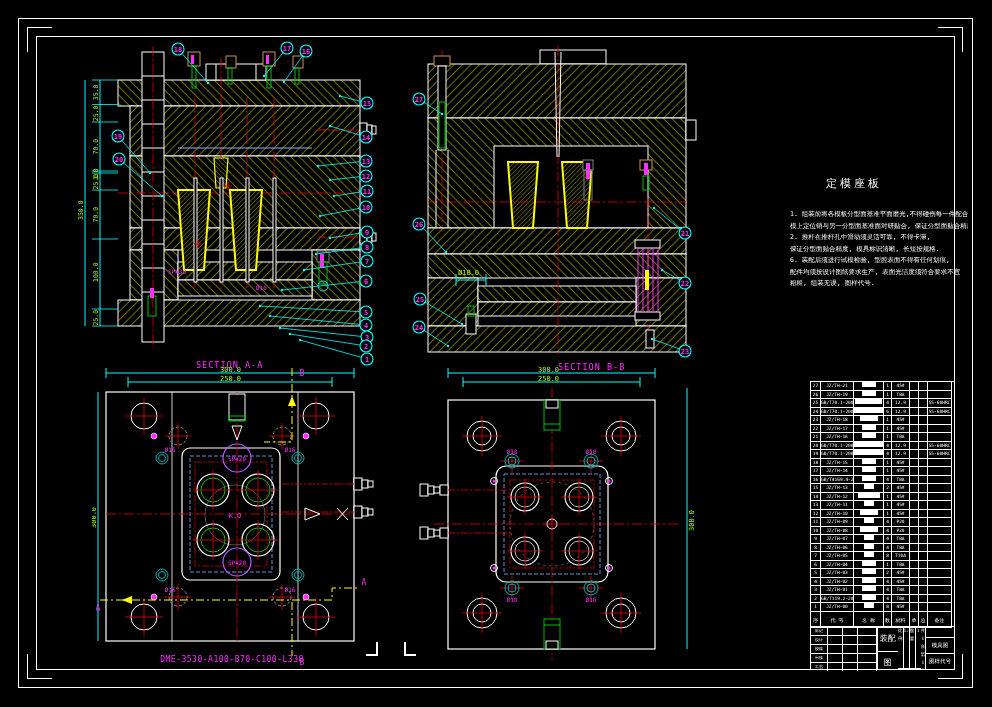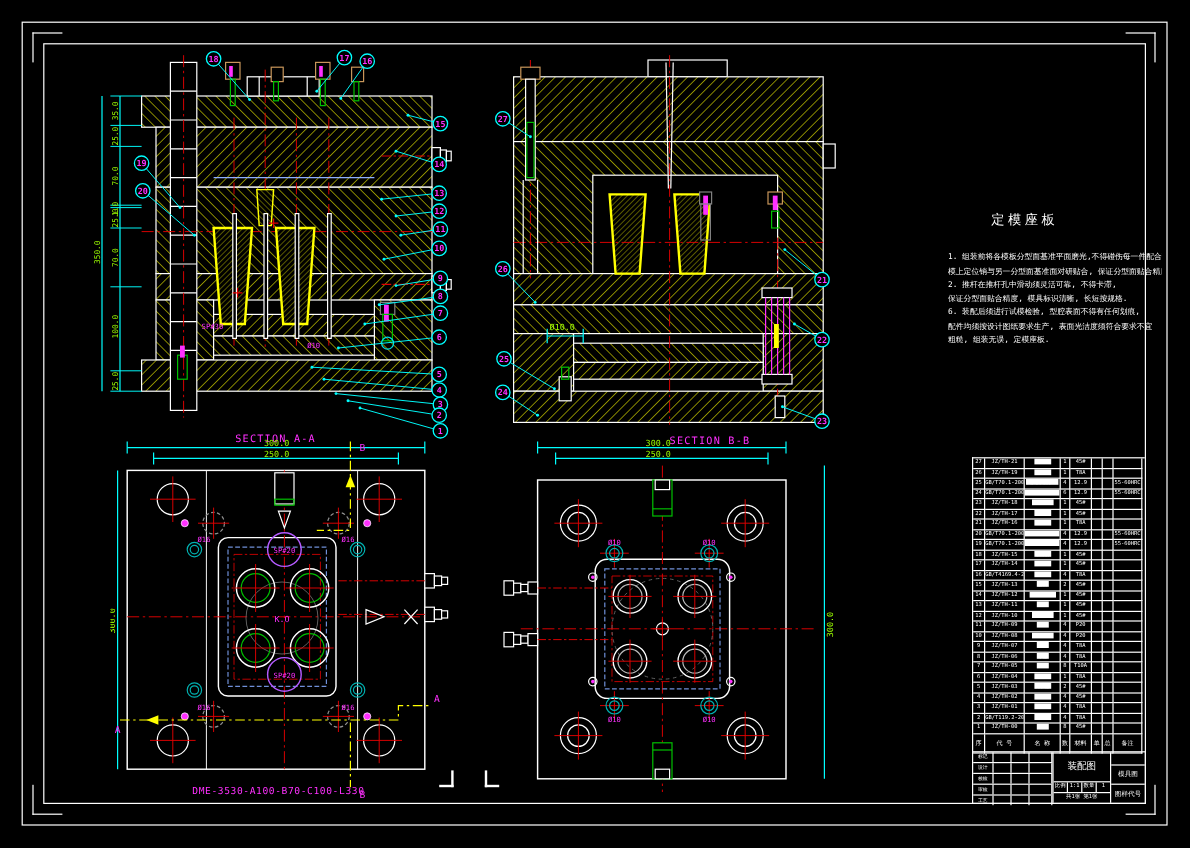--- a/index.html
+++ b/index.html
@@ -26,21 +26,21 @@
   .phead>div{border-right:1px solid #fff;border-bottom:1px solid #fff;color:#fff;font-size:5px;
              line-height:16px;text-align:center;overflow:hidden;}
   
   .tblock{position:absolute;left:810px;top:626px;width:143px;height:42px;display:flex;
           border:1px solid #fff;color:#fff;}
   .tb-left{width:66px;display:flex;flex-direction:column;border-right:1px solid #fff;}
   .tb-lrow{flex:1;display:flex;border-bottom:1px solid #fff;}
   .tb-lrow:last-child{border-bottom:none;}
   .tb-lrow>div{border-right:1px solid #fff;font-size:4px;line-height:8px;text-align:center;
                overflow:hidden;color:#fff;}
-  .tb-mid{width:47px;display:flex;flex-direction:column;border-right:1px solid #fff;}
+  .tb-mid{width:47px;display:flex;border-right:1px solid #fff;}
   .tb-big{height:24px;border-bottom:1px solid #fff;font-size:8px;line-height:24px;text-align:center;}
   .tb-mrow{flex:1;display:flex;border-bottom:1px solid #fff;}
   .tb-mrow:last-child{border-bottom:none;}
   .tb-mrow>div{flex:1;border-right:1px solid #fff;font-size:4.5px;line-height:8px;
                text-align:center;overflow:hidden;}
   .tb-mrow>div:last-child{border-right:none;}
   .tb-right{flex:1;display:flex;flex-direction:column;}
   .tb-rcell{border-bottom:1px solid #fff;font-size:5.5px;text-align:center;overflow:hidden;
             display:flex;align-items:center;justify-content:center;}
   .tb-rcell:last-child{border-bottom:none;}
@@ -575,21 +575,21 @@
 
   <div class="tech">
     <div class="tech-title">定模座板</div>
     <div id="tech-lines">
         <div class="tech-line">1. 组装前将各模板分型面基准平面磨光,不得碰伤每一件配合面,</div>
         <div class="tech-line">模上定位销与另一分型面基准面对研贴合, 保证分型面贴合精度.</div>
         <div class="tech-line">2. 推杆在推杆孔中滑动须灵活可靠, 不得卡滞,</div>
         <div class="tech-line">保证分型面贴合精度, 模具标识清晰, 长短按规格.</div>
         <div class="tech-line">6. 装配后须进行试模检验, 型腔表面不得有任何划痕,</div>
         <div class="tech-line">配件均须按设计图纸要求生产, 表面光洁度须符合要求不宜</div>
-        <div class="tech-line">粗糙, 组装无误, 定模座板.</div>
+        <div class="tech-line">粗糙, 组装无误, 图样代号.</div>
       </div>
   </div>
 
   <div class="ptable">
     <div id="parts-rows">
         <div class="prow">
           <div>27</div>
           <div>JZ/TH-21</div>
           <div><span class="pname">定位圈</span></div>
           <div>1</div>

